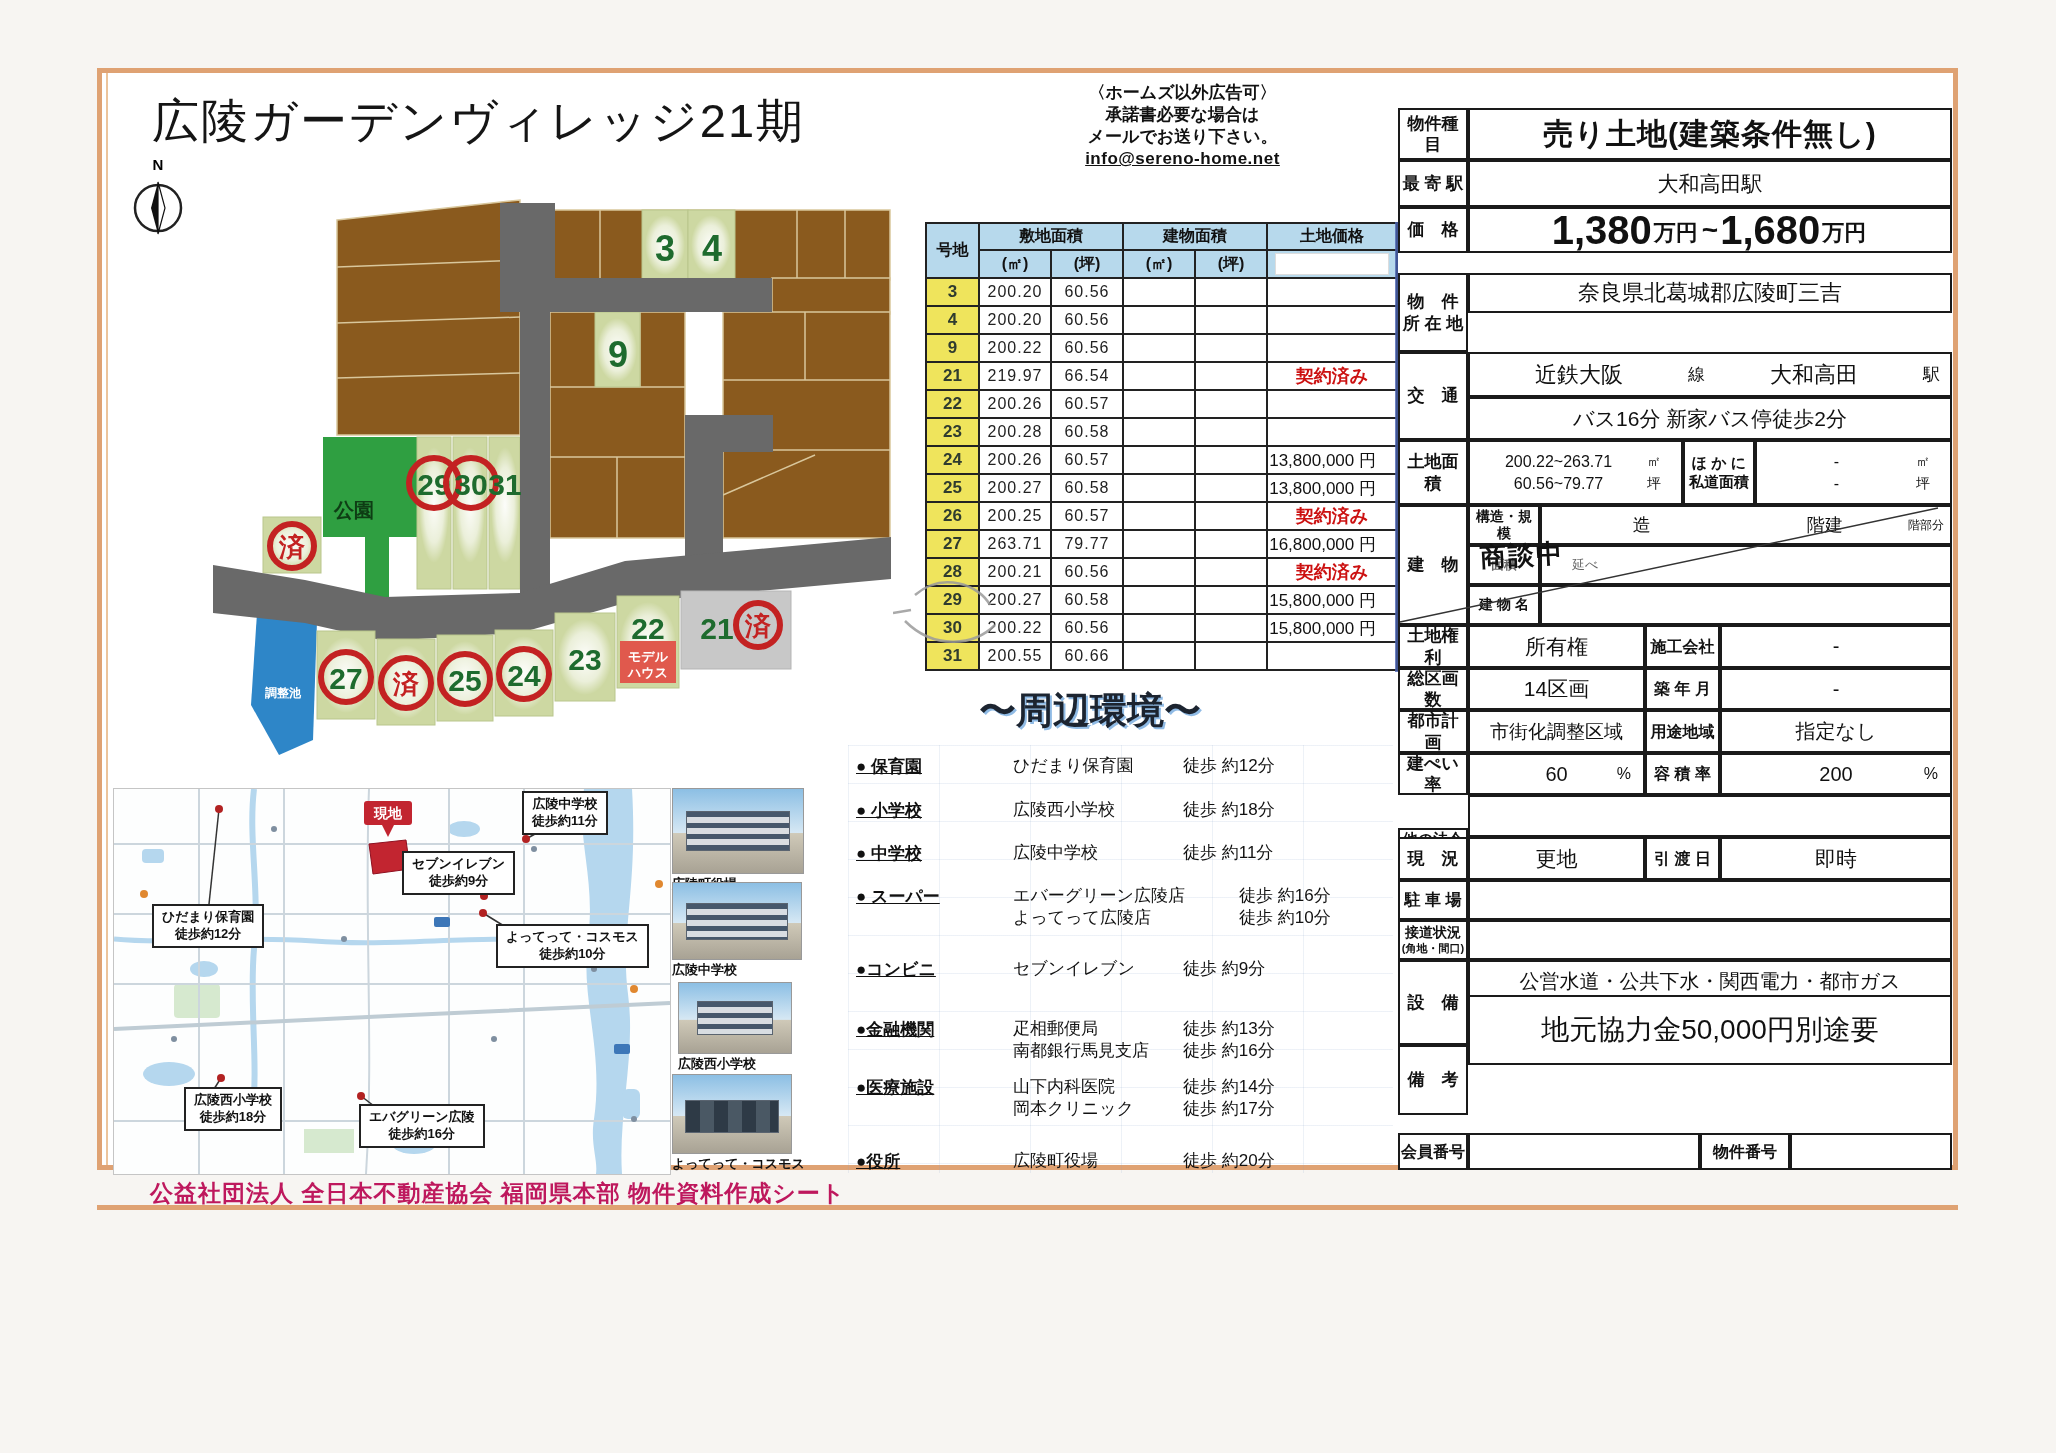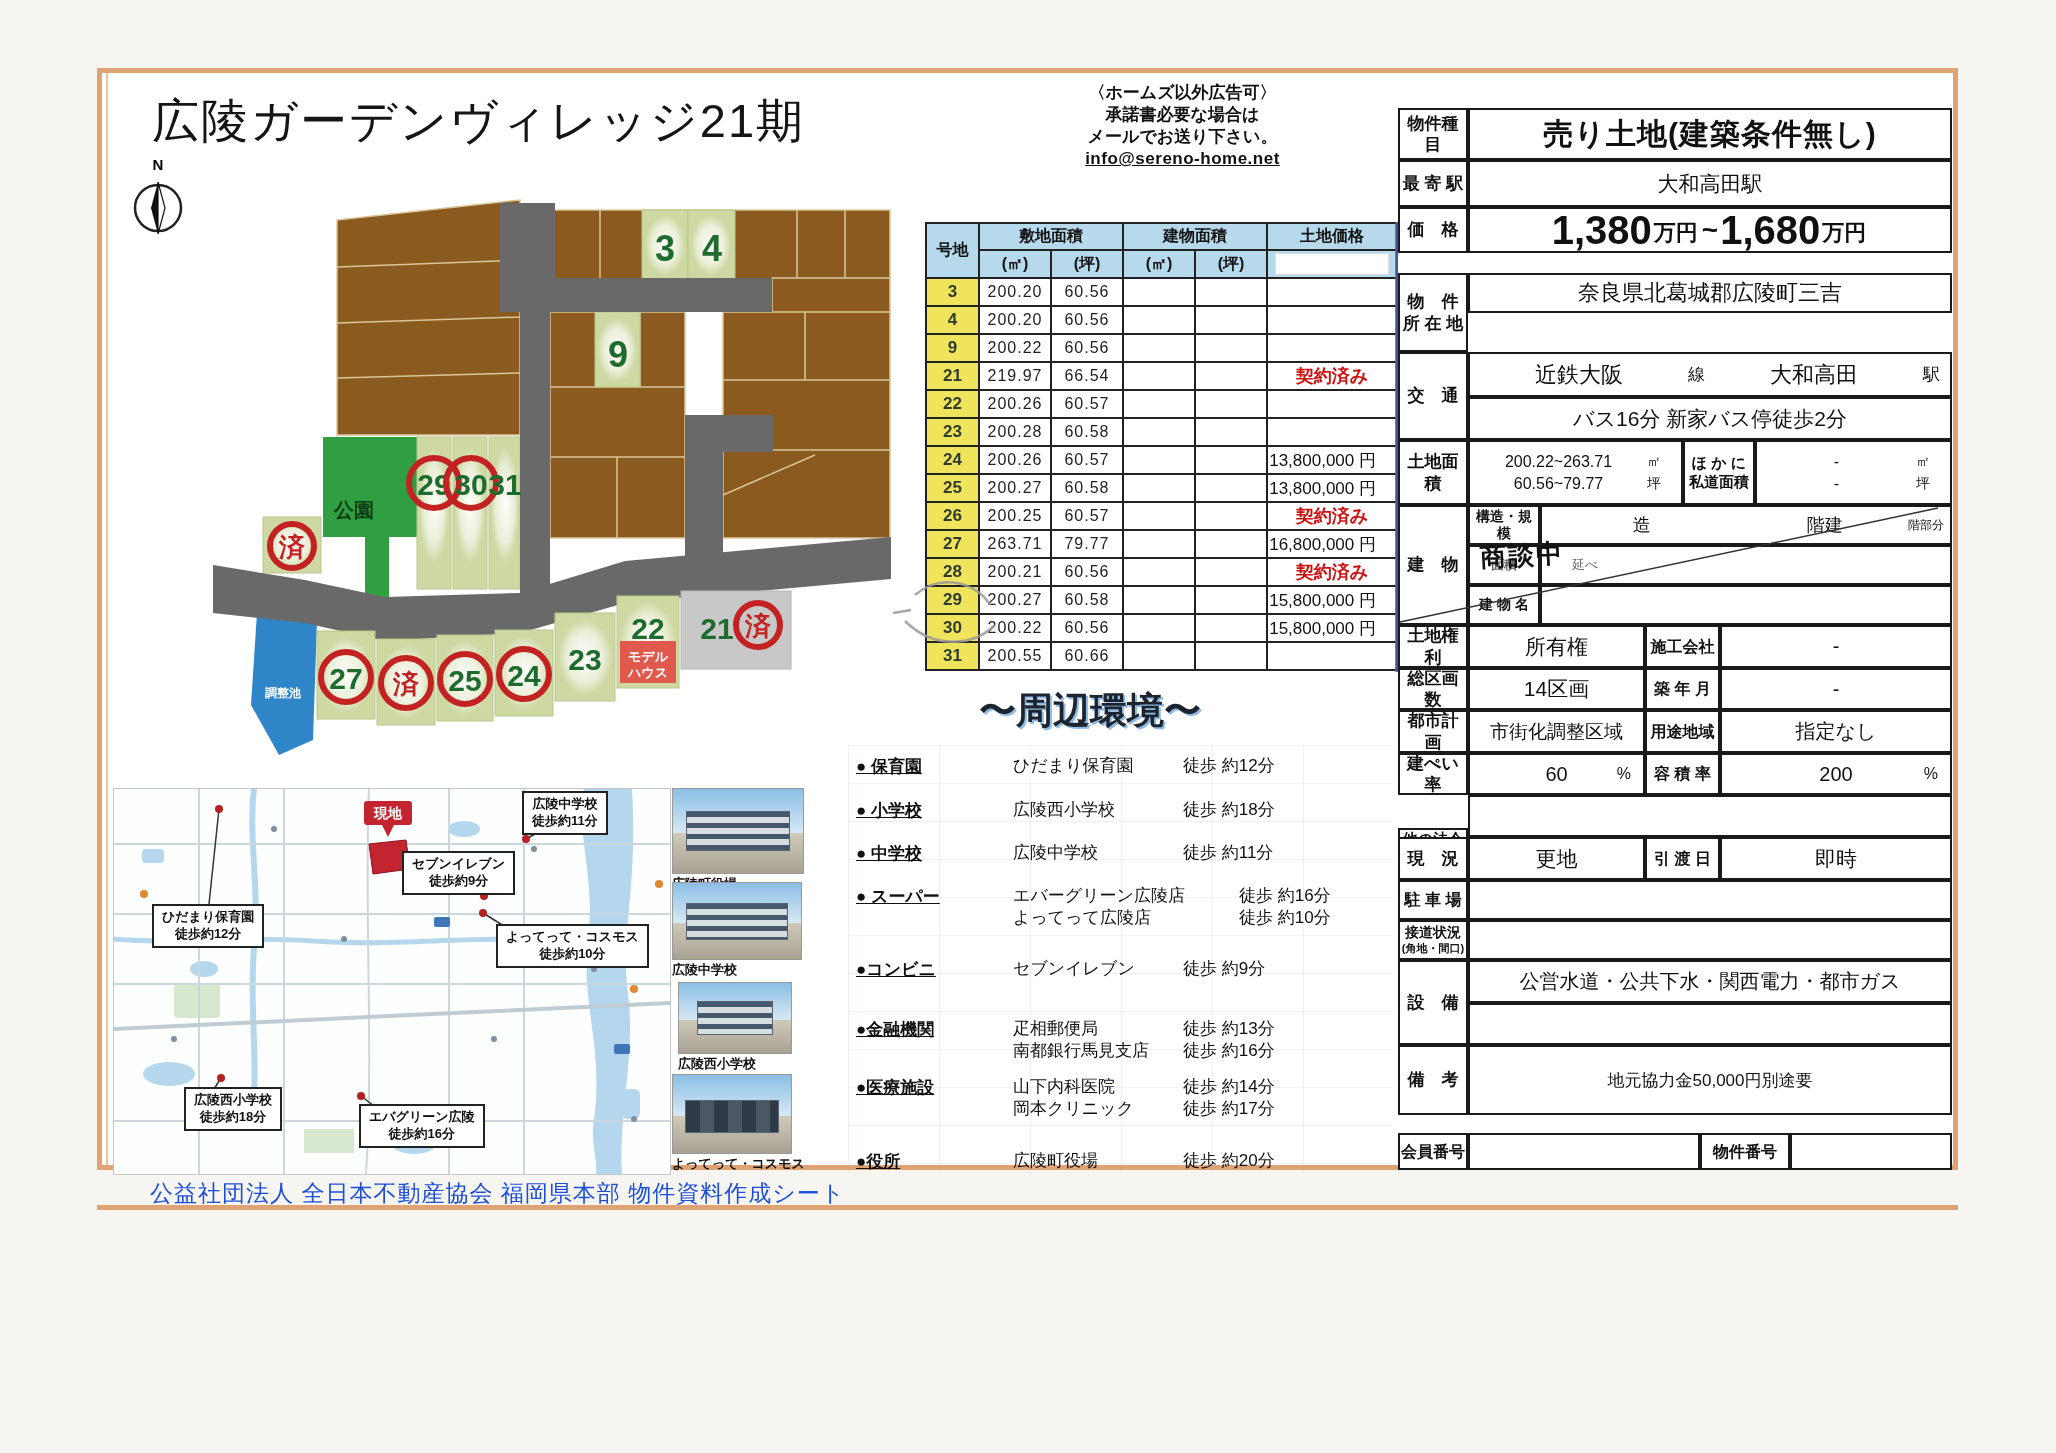--- a/index.html
+++ b/index.html
@@ -4,21 +4,21 @@
 <style>
   html,body{margin:0;padding:0;}
   body{width:2056px;height:1453px;position:relative;background:#f7f5f2;
        font-family:"Liberation Sans","DejaVu Sans",sans-serif;color:#111;overflow:hidden;}
   .page{position:absolute;inset:0;}
   
   .sheet{position:absolute;left:97px;top:68px;width:1861px;height:1102px;background:#fff;
          border:5px solid #dfa273;box-sizing:border-box;}
   .inner-left-line{position:absolute;left:106px;top:73px;width:2px;height:1092px;background:#ecc49c;}
   .footer-line2{position:absolute;left:97px;top:1205px;width:1861px;height:5px;background:#dfa273;}
-  .footer-text{position:absolute;left:150px;top:1178px;font-size:23px;font-weight:400;letter-spacing:1px;color:#1d4ed8;}
+  .footer-text{position:absolute;left:150px;top:1178px;font-size:23px;font-weight:700;letter-spacing:1px;color:#be185d;}
   
   .title{position:absolute;left:152px;top:90px;font-size:47px;font-weight:400;letter-spacing:2px;color:#151515;margin:0;}
   .notice{position:absolute;left:985px;top:82px;width:395px;text-align:center;font-size:17px;font-weight:600;line-height:1.3;color:#111;}
   .notice .email{text-decoration:underline;letter-spacing:.5px;}
   
   .compass{position:absolute;left:126px;top:156px;}
   
   .plan{position:absolute;left:205px;top:165px;}
   
   #lot-table{position:absolute;left:925px;top:222px;border-collapse:collapse;table-layout:fixed;background:#fff;}
@@ -664,21 +664,21 @@
     <div>接道状況</div>
     <div class="sub">(角地・間口)</div>
   </div>
   <div class="pc" style="left:1468px;top:920px;width:484px;height:40px"></div>
 
   <div class="pc lab" style="left:1398px;top:960px;width:70px;height:85px">設　備</div>
   <div class="pc val" style="left:1468px;top:960px;width:484px;height:43px;font-size:20px">公営水道・公共下水・関西電力・都市ガス</div>
   <div class="pc" style="left:1468px;top:1003px;width:484px;height:42px"></div>
 
   <div class="pc lab" style="left:1398px;top:1045px;width:70px;height:70px">備　考</div>
-  <div class="pc val" style="left:1468px;top:1045px;width:484px;height:70px;font-size:17px">地元協力金50,000円別途要</div>
+  <div class="pc val" style="left:1468px;top:995px;width:484px;height:70px;font-size:28px">地元協力金50,000円別途要</div>
 
   <div class="pc lab" style="left:1398px;top:1133px;width:70px;height:37px;font-size:16px">会員番号</div>
   <div class="pc" style="left:1468px;top:1133px;width:232px;height:37px"></div>
   <div class="pc lab" style="left:1700px;top:1133px;width:90px;height:37px;font-size:16px">物件番号</div>
   <div class="pc" style="left:1790px;top:1133px;width:162px;height:37px"></div>
 
   <div class="footer-text">公益社団法人 全日本不動産協会 福岡県本部  物件資料作成シート</div>
   <div class="footer-line2"></div>
 <div class="photo v0" style="left: 672px; top: 788px; width: 130px; height: 84px;">
       <div class="sky"></div>

